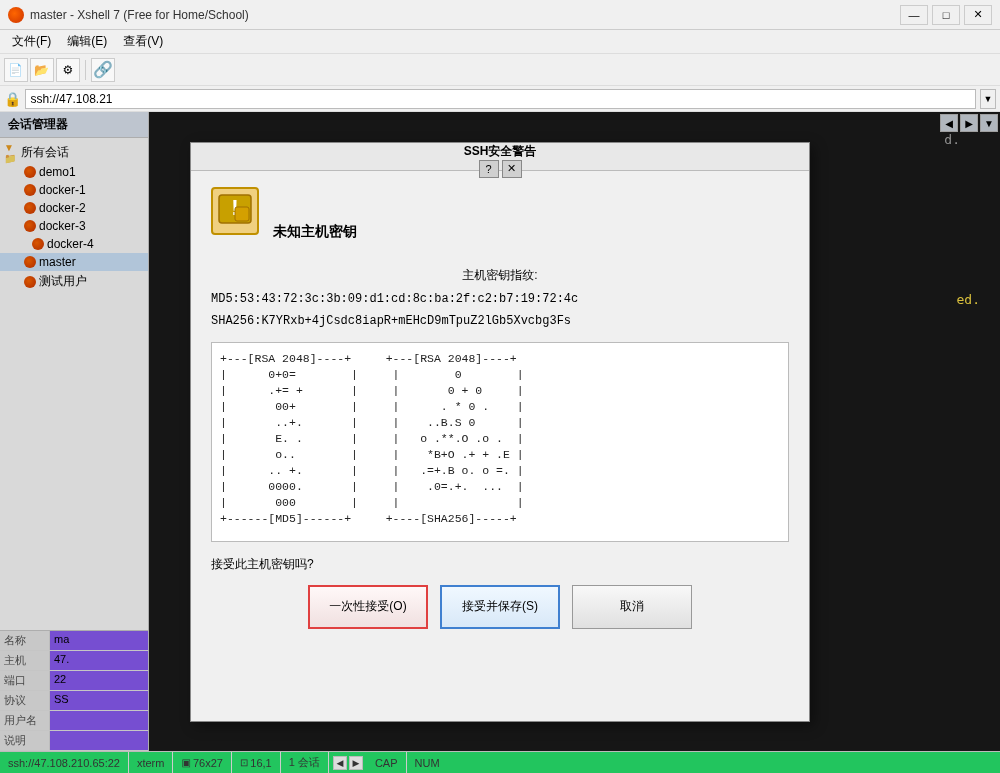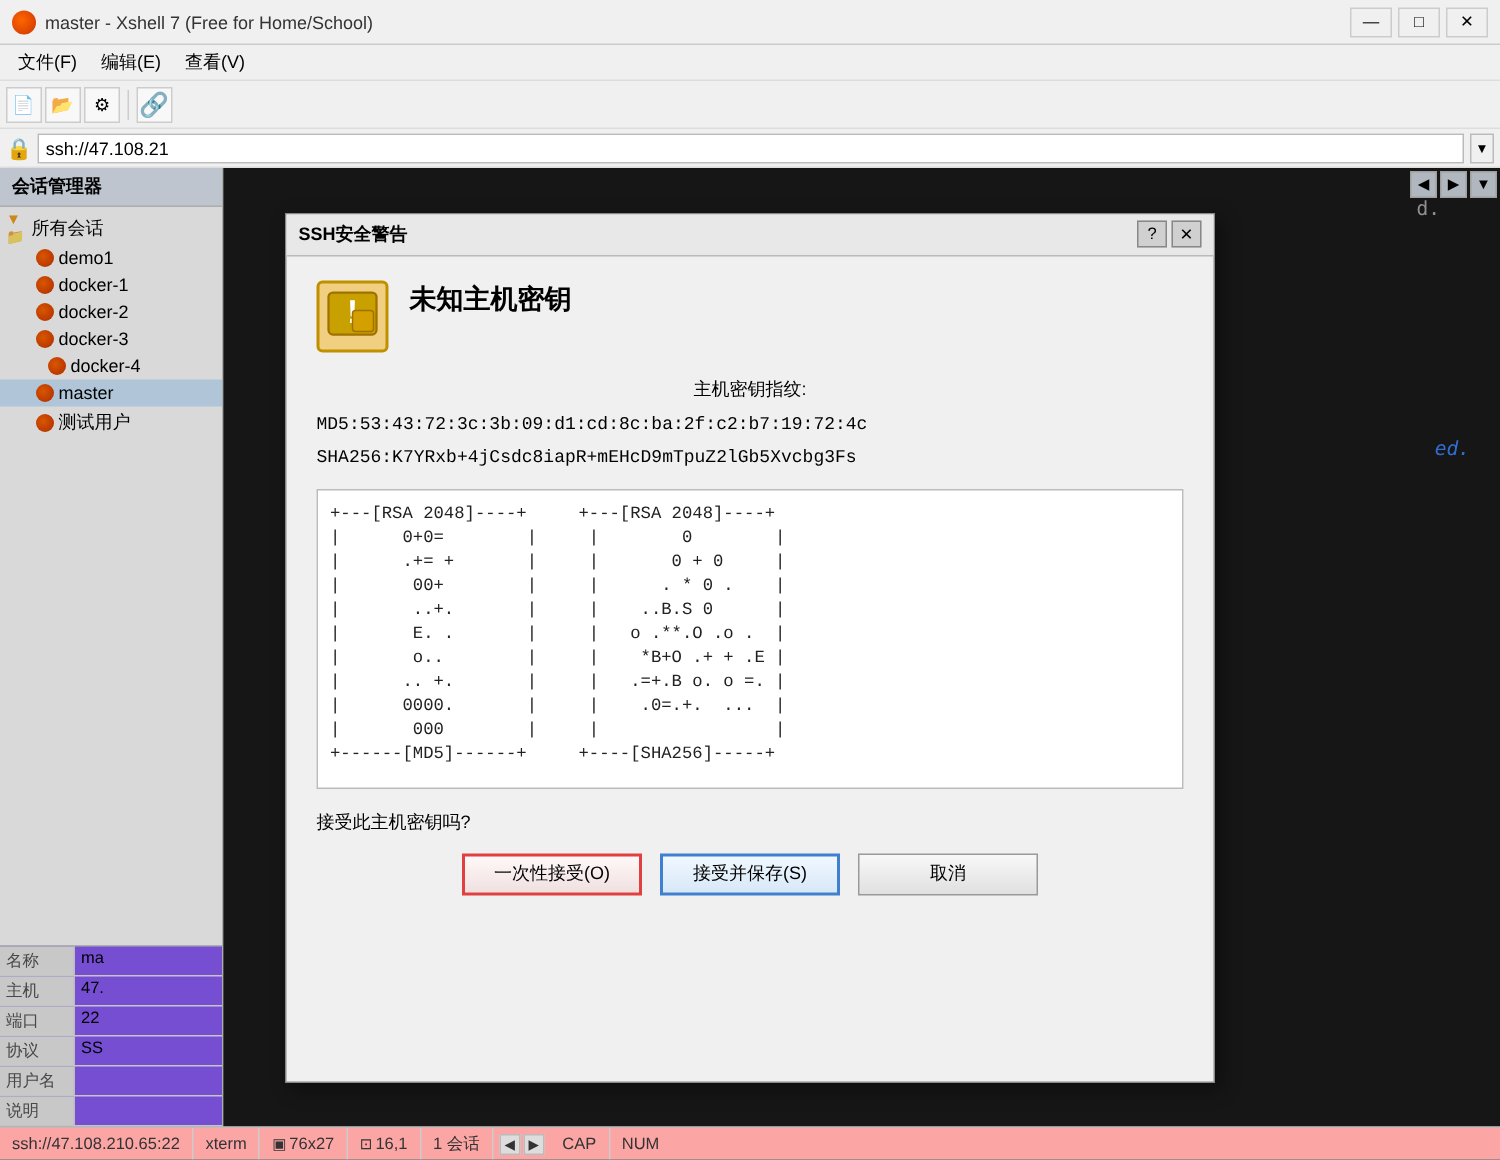--- a/index.html
+++ b/index.html
@@ -223,21 +223,21 @@
       cursor: pointer;
     }
 
     
     .status-bar {
       position: absolute;
       bottom: 0;
       left: 0;
       right: 0;
       height: 22px;
-      background: #fca5a5;
+      background: #22c55e;
       border-top: 1px solid #bbb;
       display: flex;
       align-items: center;
       font-size: 11px;
       color: #333;
     }
     .status-section {
       padding: 0 8px;
       border-right: 1px solid #ccc;
       height: 100%;
@@ -282,20 +282,21 @@
       width: 620px;
       min-height: 580px;
     }
     .modal-title-bar {
       background: #e8e8e8;
       height: 28px;
       display: flex;
       align-items: center;
       padding: 0 8px;
       border-bottom: 1px solid #bbb;
+      flex-direction: column;
     }
     .modal-title {
       flex: 1;
       font-size: 12px;
       font-weight: bold;
     }
     .modal-title-controls {
       display: flex;
       gap: 3px;
     }
@@ -342,23 +343,24 @@
       height: 48px;
       background: #f0d080;
       border-radius: 4px;
       display: flex;
       align-items: center;
       justify-content: center;
       font-size: 24px;
       border: 2px solid #c09000;
     }
     .modal-header-title {
-      font-size: 18px;
+      font-size: 14px;
       font-weight: bold;
       margin-bottom: 10px;
+      margin-top: 36px;
     }
     .modal-header-desc {
       font-size: 12px;
       line-height: 1.6;
       color: #222;
     }
 
     .fingerprint-section {
       margin: 12px 0;
     }
@@ -393,21 +395,21 @@
       margin: 14px 0 12px;
     }
 
     .modal-buttons {
       display: flex;
       gap: 12px;
       justify-content: center;
     }
     .btn {
       min-width: 120px;
-      height: 28px;
+      height: 44px;
       border: 1px solid #999;
       background: linear-gradient(to bottom, #f8f8f8, #e0e0e0);
       cursor: pointer;
       font-size: 12px;
       padding: 0 12px;
       display: flex;
       align-items: center;
       justify-content: center;
     }
     .btn-primary {
@@ -515,21 +517,21 @@
       <div class="prop-row">
         <span class="prop-label">说明</span>
         <span class="prop-value"></span>
       </div>
     </div>
   </div>
 
   <div class="main-content" style="background:#000; position:relative;">
     <div style="position:absolute; top:0; left:0; right:0; bottom:0; background:#1a1a1a; overflow:hidden;">
       <div style="position:absolute; top:20px; right:40px; color:#aaa; font-family: monospace; font-size:13px;">d.</div>
-      <div style="position:absolute; top:180px; right:20px; color:#3b82f6; font-family: monospace; font-size:13px;font-style:italic;">ed.</div>
+      <div style="position:absolute; top:180px; right:20px; color:#fde047; font-family: monospace; font-size:13px;">ed.</div>
     </div>
 
     <div class="nav-arrows" style="position:absolute; top:0; right:0; display:flex; gap:2px; padding:2px; z-index:10;">
       <div class="nav-arrow">◀</div>
       <div class="nav-arrow">▶</div>
       <div class="nav-arrow">▼</div>
     </div>
   </div>
 
   <div class="modal-overlay">

